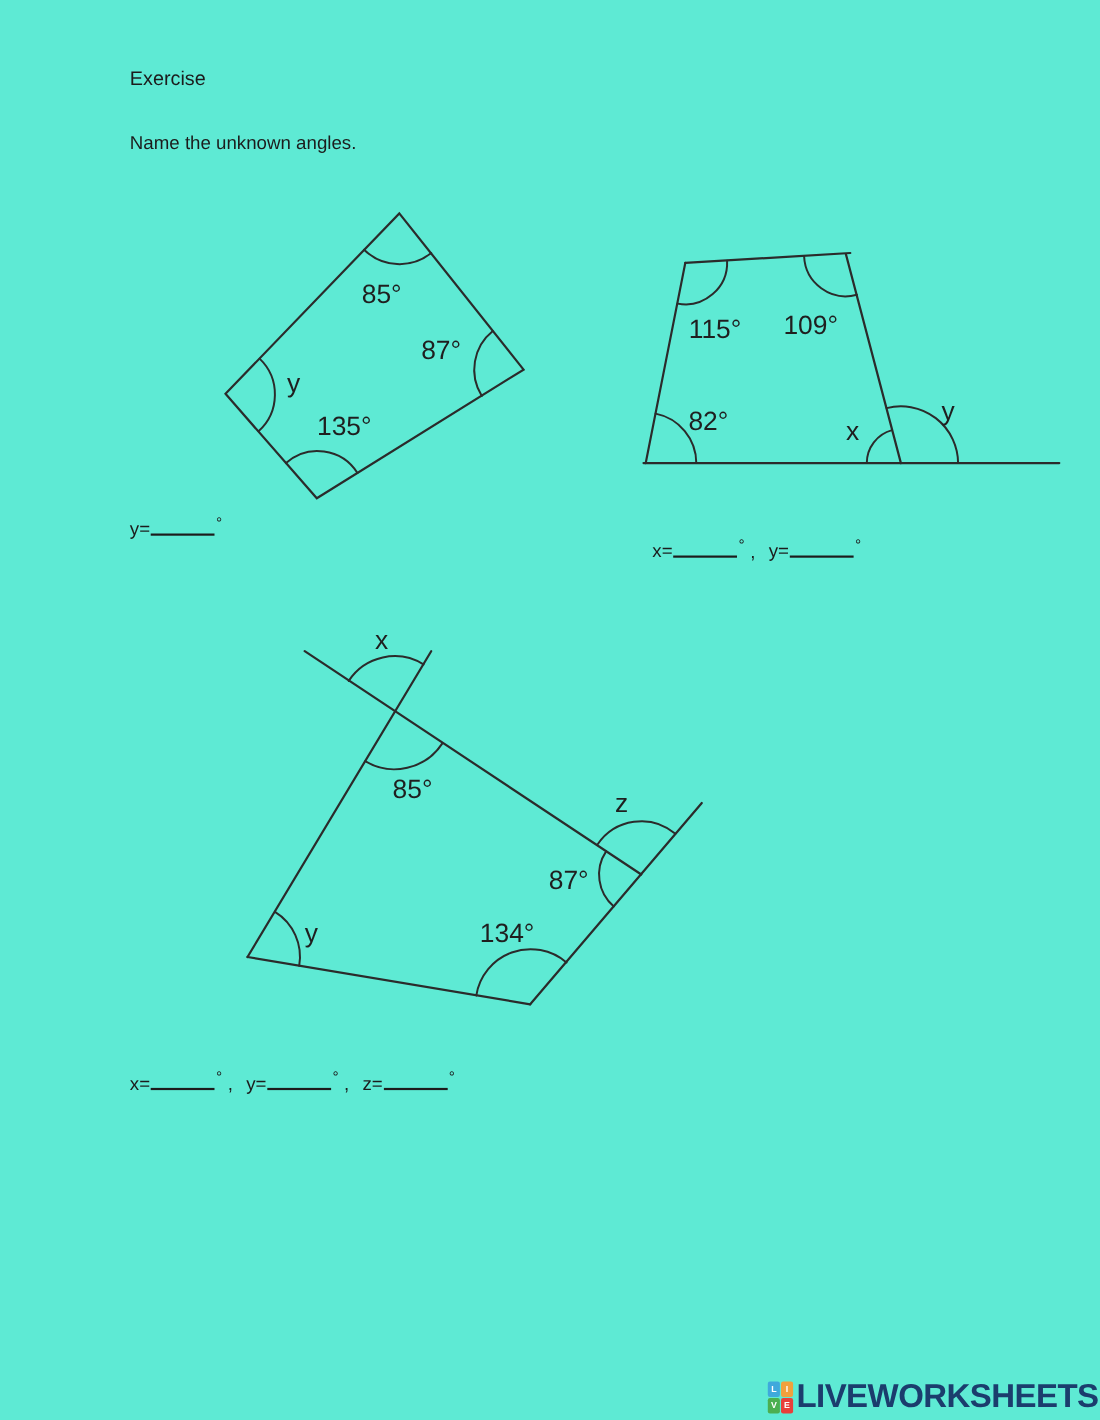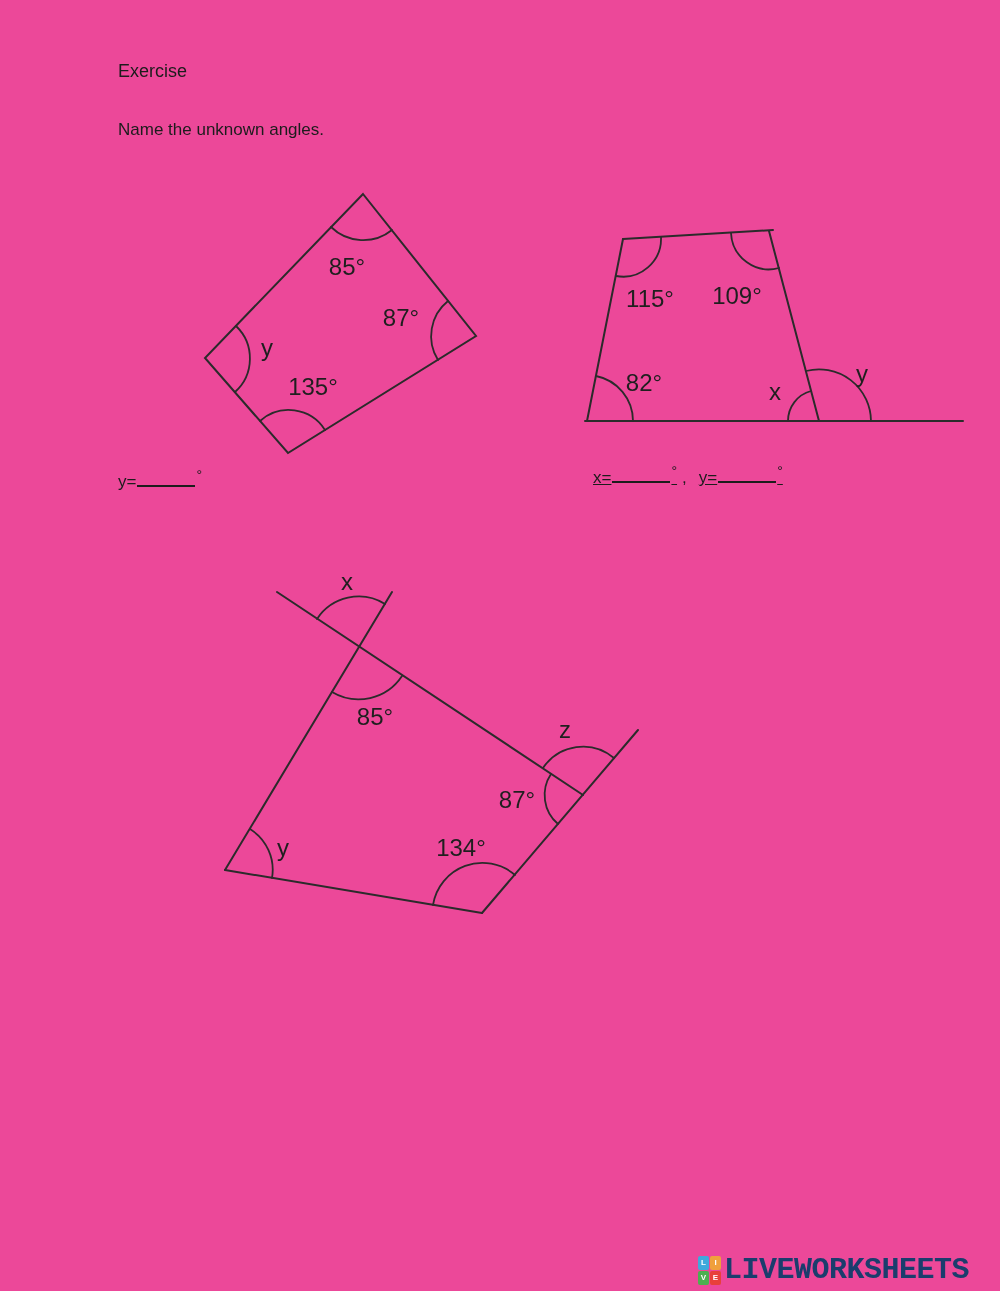--- a/index.html
+++ b/index.html
@@ -1,20 +1,20 @@
 <!DOCTYPE html>
 <html><head>
 <meta charset="utf-8">
 <style>
   html,body{margin:0;padding:0;background:#9a9a9a;}
   .page{
     position:relative;
     width:1000px;height:1291px;
     margin:0 auto;
-    background:#ec4899;
+    background:#5eead4;
     font-family:"Liberation Sans", sans-serif;
     color:#1c1c1c;
     overflow:hidden;
   }
   .abs{position:absolute;}
   .hdr-title{left:118px;top:61px;font-size:18px;}
   .name-group{left:505px;top:61px;font-size:18px;white-space:nowrap;}
   .name-line{
     display:inline-block;width:275px;height:17px;
     border-bottom:2px solid #161616;vertical-align:baseline;
@@ -22,21 +22,21 @@
   .instruction{left:118px;top:120px;font-size:17px;}
   svg.figures{left:0;top:0;width:1000px;height:1291px;}
   svg.figures path{fill:none;stroke:#2b2b2b;stroke-width:2;stroke-linecap:round;}
   svg.figures path.arc{stroke-width:1.8;}
   svg.figures text{
     font-family:"Liberation Sans", sans-serif;
     font-size:24px;fill:#1f1f1f;text-anchor:middle;
   }
   .answer-row{font-size:17px;white-space:nowrap;}
   .row1{left:118px;top:468px;}
-  .row2{left:593px;top:464px;text-decoration:underline;}
+  .row2{left:593px;top:488px;}
   .row3{left:118px;top:972px;}
   .blank{
     display:inline-block;width:58px;height:15px;
     border-bottom:2px solid #1c1c1c;margin:0 1px;
   }
   .deg{font-size:14px;vertical-align:super;line-height:1;}
   .sep{margin:0 12px 0 5px;}
   .footer{
     left:698px;top:1253px;display:flex;align-items:center;
   }
@@ -44,21 +44,21 @@
     display:grid;grid-template-columns:11px 11px;grid-auto-rows:14px;
     gap:1px;margin-right:3px;
   }
   .logo-cell{
     border-radius:2px;color:#ffffff;font-size:8px;font-weight:bold;
     display:flex;align-items:center;justify-content:center;
     font-family:"Liberation Sans", sans-serif;
   }
   .brand{
     font-size:30px;font-weight:800;letter-spacing:-0.5px;
-    font-family:Liberation Mono, monospace;
+    font-family:Liberation Sans, sans-serif;
   }
 </style>
 </head>
 <body>
 
 <div class="page">
 
   <div class="abs hdr-title">Exercise</div>
 
   <div class="abs instruction">Name the unknown angles.</div>
@@ -115,20 +115,23 @@
   </svg>
 
   <div class="abs answer-row row1">
     <span>y=</span><span class="blank"></span><span class="deg">°</span>
   </div>
 
   <div class="abs answer-row row2">
     <span>x=</span><span class="blank"></span><span class="deg">°</span><span class="sep">,</span><span>y=</span><span class="blank"></span><span class="deg">°</span>
   </div>
 
+  <div class="abs answer-row row3">
+    <span>x=</span><span class="blank"></span><span class="deg">°</span><span class="sep">,</span><span>y=</span><span class="blank"></span><span class="deg">°</span><span class="sep">,</span><span>z=</span><span class="blank"></span><span class="deg">°</span>
+  </div>
 
   <div class="abs footer">
     <div class="logo-grid">
       <span class="logo-cell" style="background-color: rgb(63, 169, 220);">L</span>
       <span class="logo-cell" style="background-color: rgb(240, 160, 60);">I</span>
       <span class="logo-cell" style="background-color: rgb(76, 175, 80);">V</span>
       <span class="logo-cell" style="background-color: rgb(232, 64, 58);">E</span>
     </div>
     <span class="brand" style="color: rgb(27, 61, 109);">LIVEWORKSHEETS</span>
   </div>

